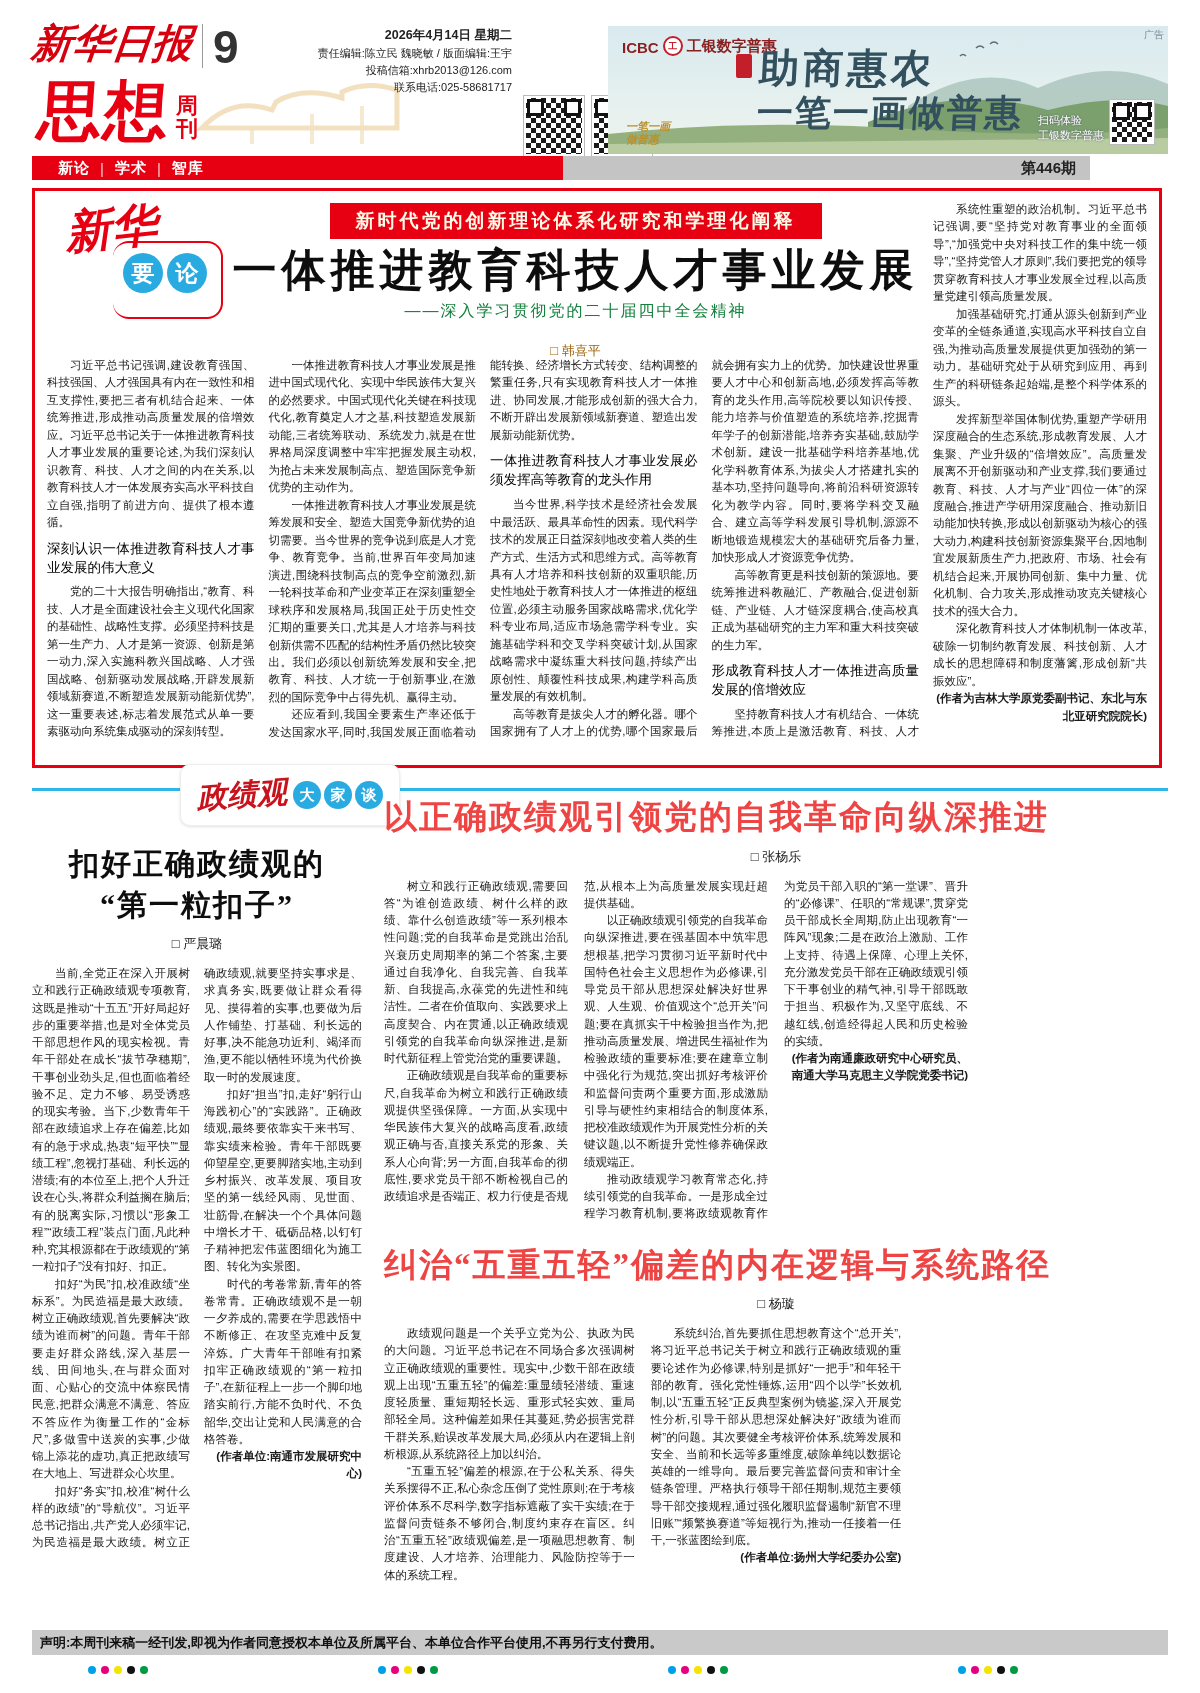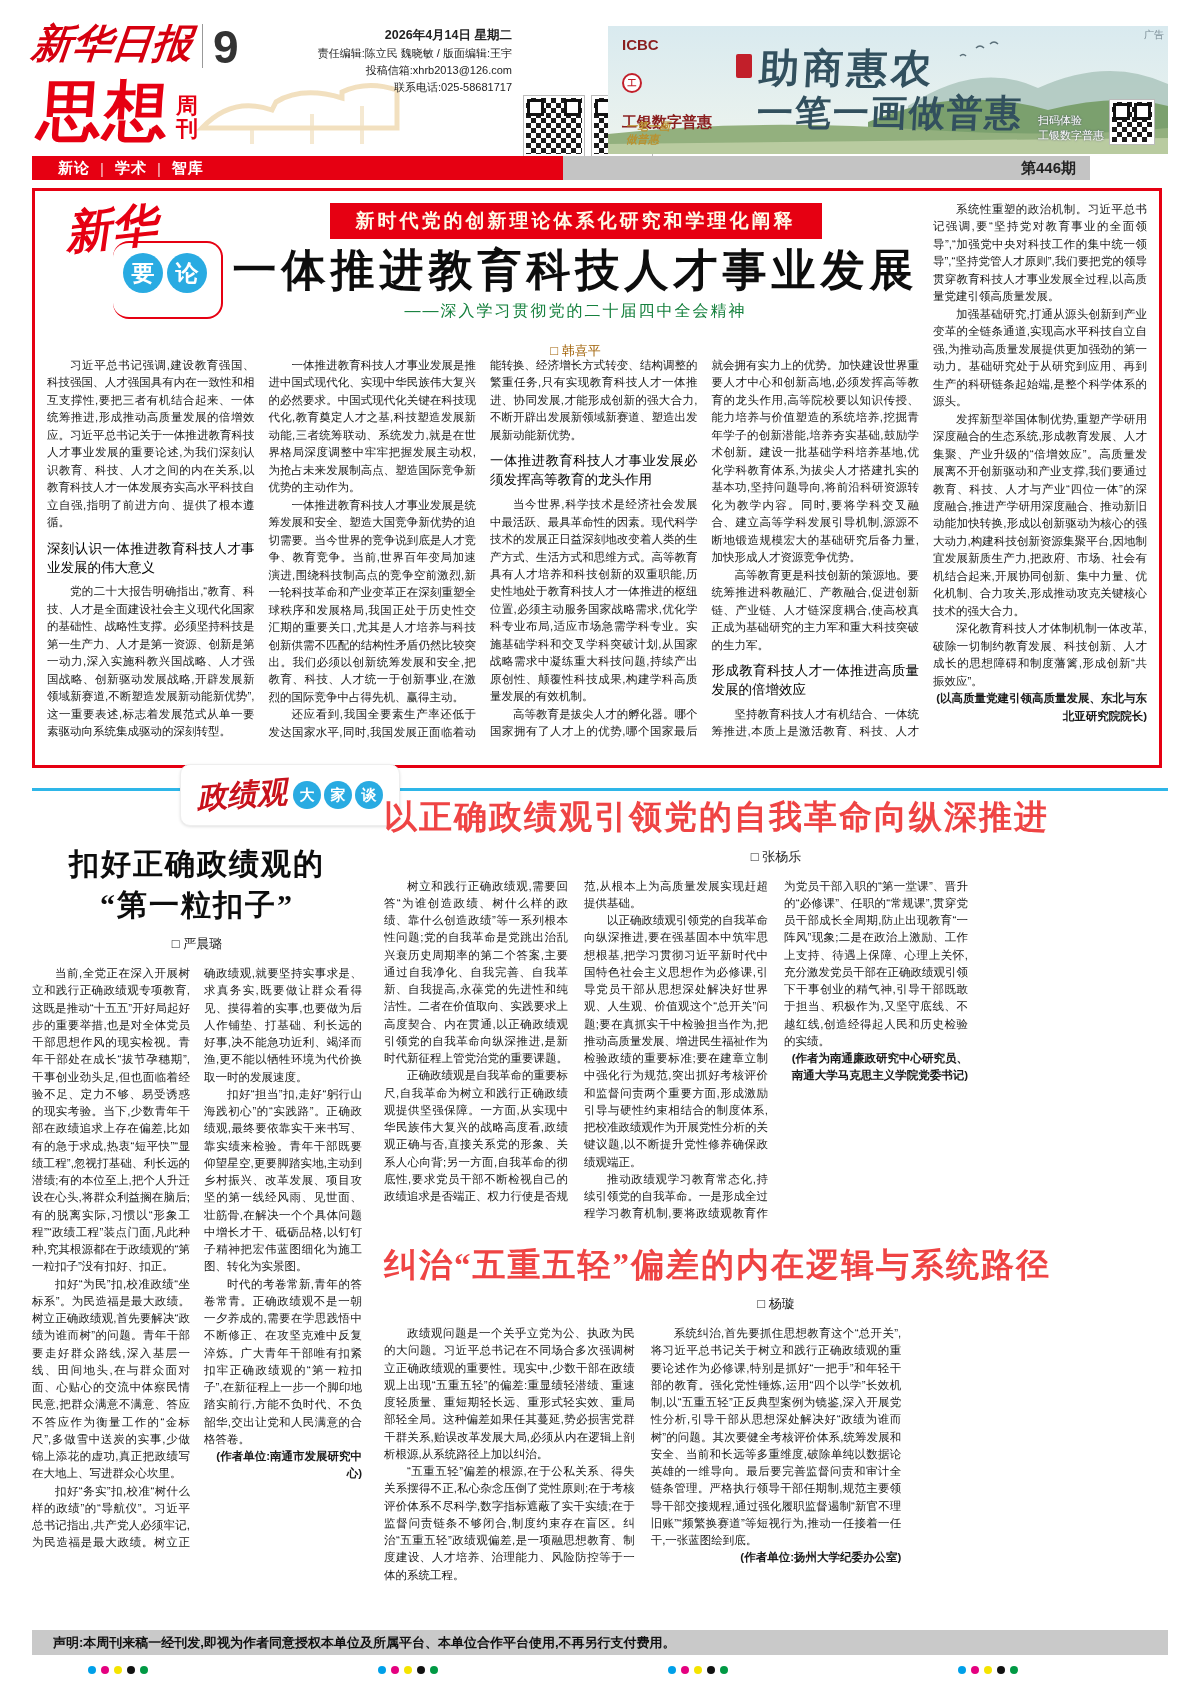--- a/index.html
+++ b/index.html
@@ -23,22 +23,22 @@
   .pubinfo .strong{font-weight:bold;font-size:12.5px;}
   .qrs{position:absolute;left:492px;top:78px;display:flex;gap:8px;}
   .qr{width:56px;height:56px;background:repeating-conic-gradient(#1a1a1a 0% 25%,#fff 0% 50%) 0 0/10px 10px;
       border:2px solid #fff;outline:1px solid #bbb;position:relative;}
   .qr::before,.qr::after{content:"";position:absolute;width:11px;height:11px;border:3px solid #111;background:#fff;}
   .qr::before{left:1px;top:1px;} .qr::after{right:1px;top:1px;}
   
   .ad{position:absolute;left:576px;top:8px;width:560px;height:128px;overflow:hidden;background:#dcebf0;}
   .ad svg{position:absolute;left:0;top:0;}
   .ad-label{position:absolute;right:4px;top:2px;font-size:10px;color:#7b8d96;}
-  .ad-bank{position:absolute;left:14px;top:10px;display:flex;align-items:flex-start;gap:20px;
-           color:#8a1f1f;font-weight:bold;font-size:15px;flex-direction:column;}
+  .ad-bank{position:absolute;left:14px;top:10px;display:flex;align-items:flex-end;gap:4px;
+           color:#8a1f1f;font-weight:bold;font-size:15px;}
   .icbc-mark{width:16px;height:16px;border-radius:50%;border:2px solid #c21f2a;color:#c21f2a;
              font-size:9px;display:flex;align-items:center;justify-content:center;font-weight:bold;background:#fff;}
   .ad-head{position:absolute;left:150px;top:22px;color:#32505e;
            font-family:"Liberation Serif",serif;font-weight:bold;transform:skew(-3deg);}
   .ad-h1{font-size:40px;line-height:1.05;letter-spacing:4px;}
   .ad-h2{font-size:36px;line-height:1.1;letter-spacing:2px;margin-top:4px;}
   .ad-seal{position:absolute;left:128px;top:28px;width:16px;height:24px;background:#c21f2a;border-radius:2px;}
   .ad-sign{position:absolute;left:18px;bottom:8px;color:#b9912f;font-size:11px;font-weight:bold;
            font-style:italic;line-height:1.2;}
   .ad-qr{position:absolute;right:14px;bottom:10px;display:flex;align-items:flex-end;gap:6px;}
@@ -102,21 +102,21 @@
   .art-bc{flex:1;min-width:0;}
   .bc-title{font-family:"Liberation Serif",serif;font-weight:bold;font-size:33px;
             letter-spacing:2px;color:#ef4444;line-height:1.2;}
   .b-body{columns:4;column-gap:16px;column-fill:auto;height:352px;overflow:hidden;
           font-size:11.5px;line-height:1.5;text-align:justify;}
   .c-body{columns:3;column-gap:16px;column-fill:auto;height:262px;overflow:hidden;
           font-size:11.5px;line-height:1.5;text-align:justify;margin-top:2px;}
   .art-c{margin-top:16px;}
   
   .foot-bar{position:absolute;left:32px;top:1630px;width:1136px;height:25px;background:#c9c9c9;
-            display:flex;align-items:center;padding-left:21px;box-sizing:border-box;
+            display:flex;align-items:center;padding-left:8px;box-sizing:border-box;
             font-size:13px;font-weight:bold;color:#111;}
   .print-marks{position:absolute;left:0;top:1666px;width:1200px;display:flex;}
   .mark-group{display:flex;gap:5px;margin-left:88px;width:202px;}
   .dot{width:8px;height:8px;border-radius:50%;}
   .dot.c1{background:#00a0e9}.dot.c2{background:#e4007f}.dot.c3{background:#f5e400}
   .dot.c4{background:#111}.dot.c5{background:#009944}
 </style>
 </head>
 <body>
 
@@ -237,21 +237,21 @@
         <p>高等教育更是科技创新的策源地。要统筹推进科教融汇、产教融合,促进创新链、产业链、人才链深度耦合,使高校真正成为基础研究的主力军和重大科技突破的生力军。</p>
         <h3 class="sub-h">形成教育科技人才一体推进高质量发展的倍增效应</h3>
         <p>坚持教育科技人才有机结合、一体统筹推进,本质上是激活教育、科技、人才三者的“乘数效应”,通过知识创新筑牢根基、技术创新驱动发展、人才培养夯实发展根基,释放更大经济社会效益,在全球科技革命浪潮中赢得主动权,为现代化建设提供系统支撑,解决好制约教育科技人才一体发展的深层次、根本性问题,打造高水平人才策源地、创新增长极、教育新高地。</p>
       </div>
     </div>
     <div class="main-right">
       <p>系统性重塑的政治机制。习近平总书记强调,要“坚持党对教育事业的全面领导”,“加强党中央对科技工作的集中统一领导”,“坚持党管人才原则”,我们要把党的领导贯穿教育科技人才事业发展全过程,以高质量党建引领高质量发展。</p>
       <p>加强基础研究,打通从源头创新到产业变革的全链条通道,实现高水平科技自立自强,为推动高质量发展提供更加强劲的第一动力。基础研究处于从研究到应用、再到生产的科研链条起始端,是整个科学体系的源头。</p>
       <p>发挥新型举国体制优势,重塑产学研用深度融合的生态系统,形成教育发展、人才集聚、产业升级的“倍增效应”。高质量发展离不开创新驱动和产业支撑,我们要通过教育、科技、人才与产业“四位一体”的深度融合,推进产学研用深度融合、推动新旧动能加快转换,形成以创新驱动为核心的强大动力,构建科技创新资源集聚平台,因地制宜发展新质生产力,把政府、市场、社会有机结合起来,开展协同创新、集中力量、优化机制、合力攻关,形成推动攻克关键核心技术的强大合力。</p>
       <p>深化教育科技人才体制机制一体改革,破除一切制约教育发展、科技创新、人才成长的思想障碍和制度藩篱,形成创新“共振效应”。</p>
-      <p class="aff">(以高质量党建引领高质量发展、东北与东北亚研究院院长)</p>
+      <p class="aff">(作者为吉林大学原党委副书记、东北与东北亚研究院院长)</p>
     </div>
   </div>
 
   <div class="lower">
     <div class="cyan-line"></div>
     <div class="col-logo">
       <div class="col-logo-script">政绩观</div>
       <div class="col-logo-circles">
         <div class="col-circle">大</div>
         <div class="col-circle">家</div>

